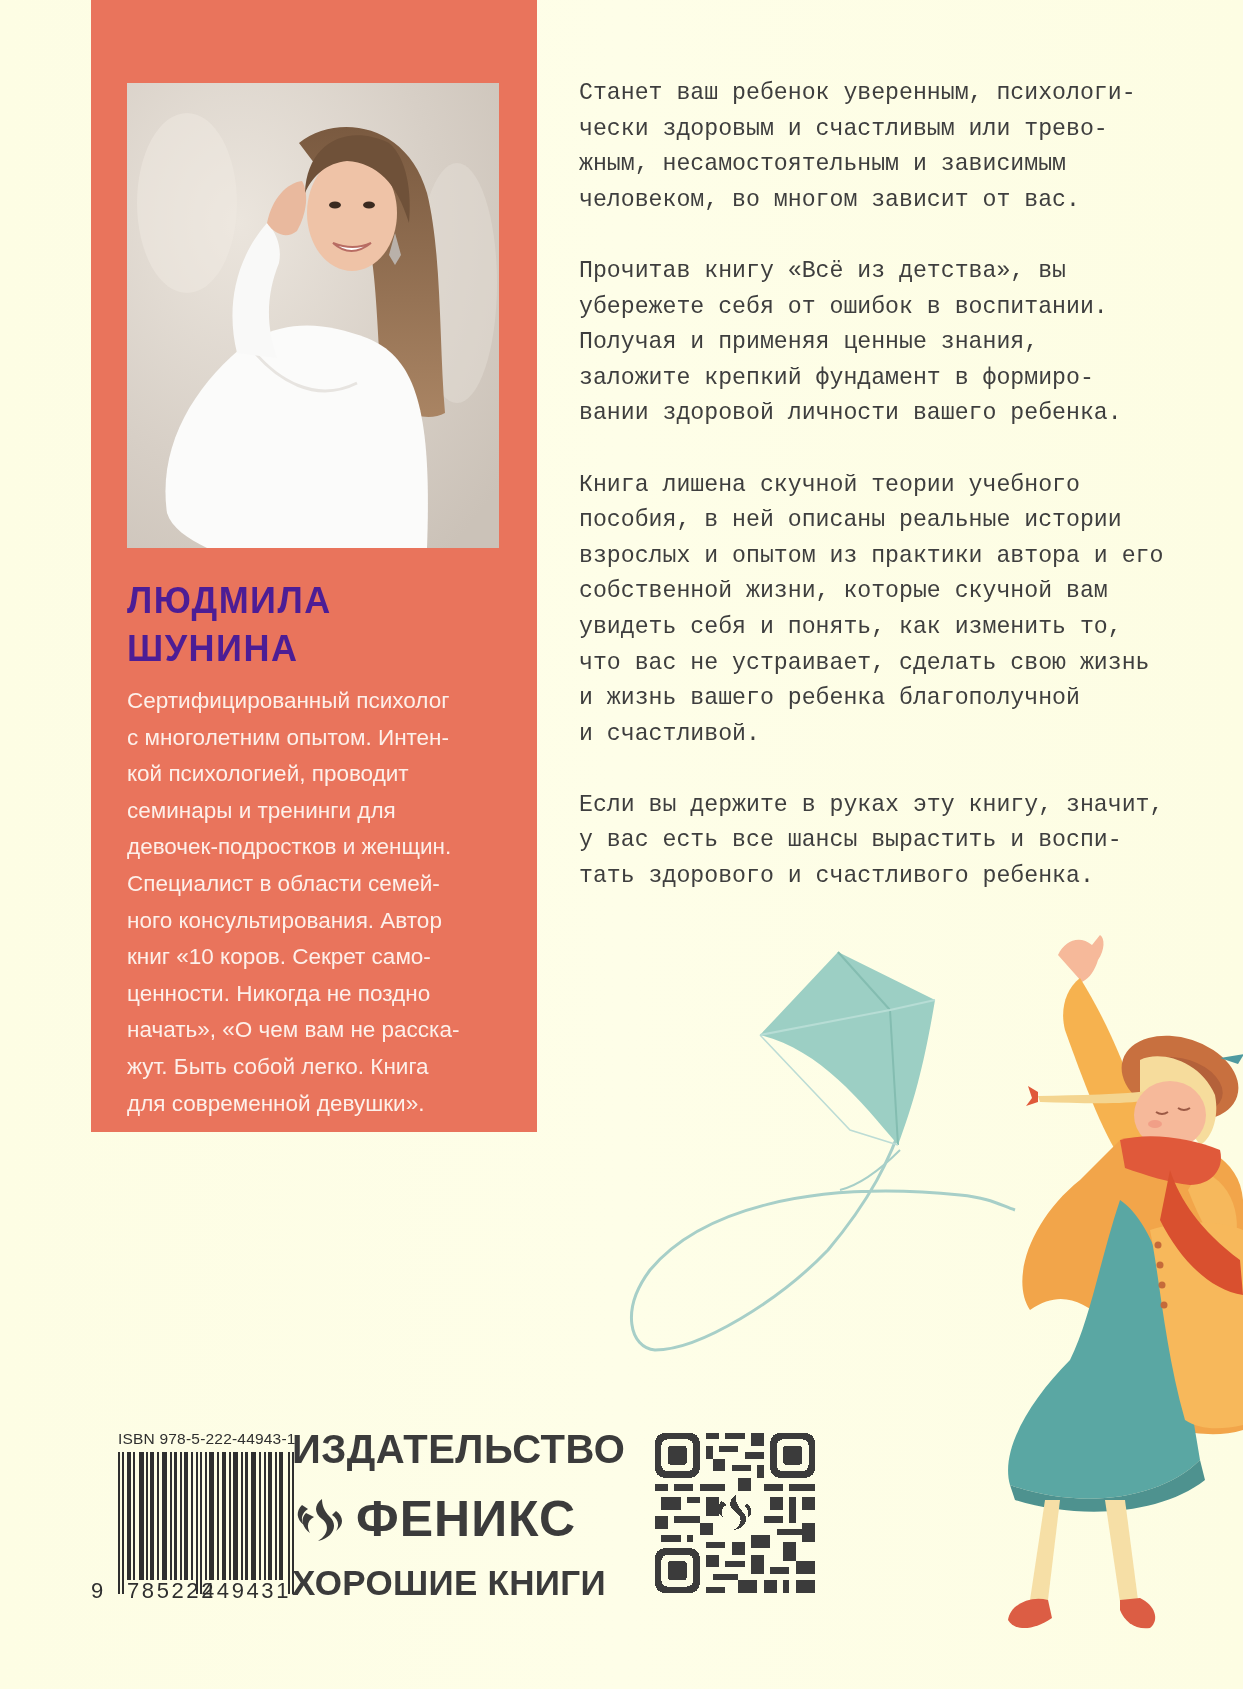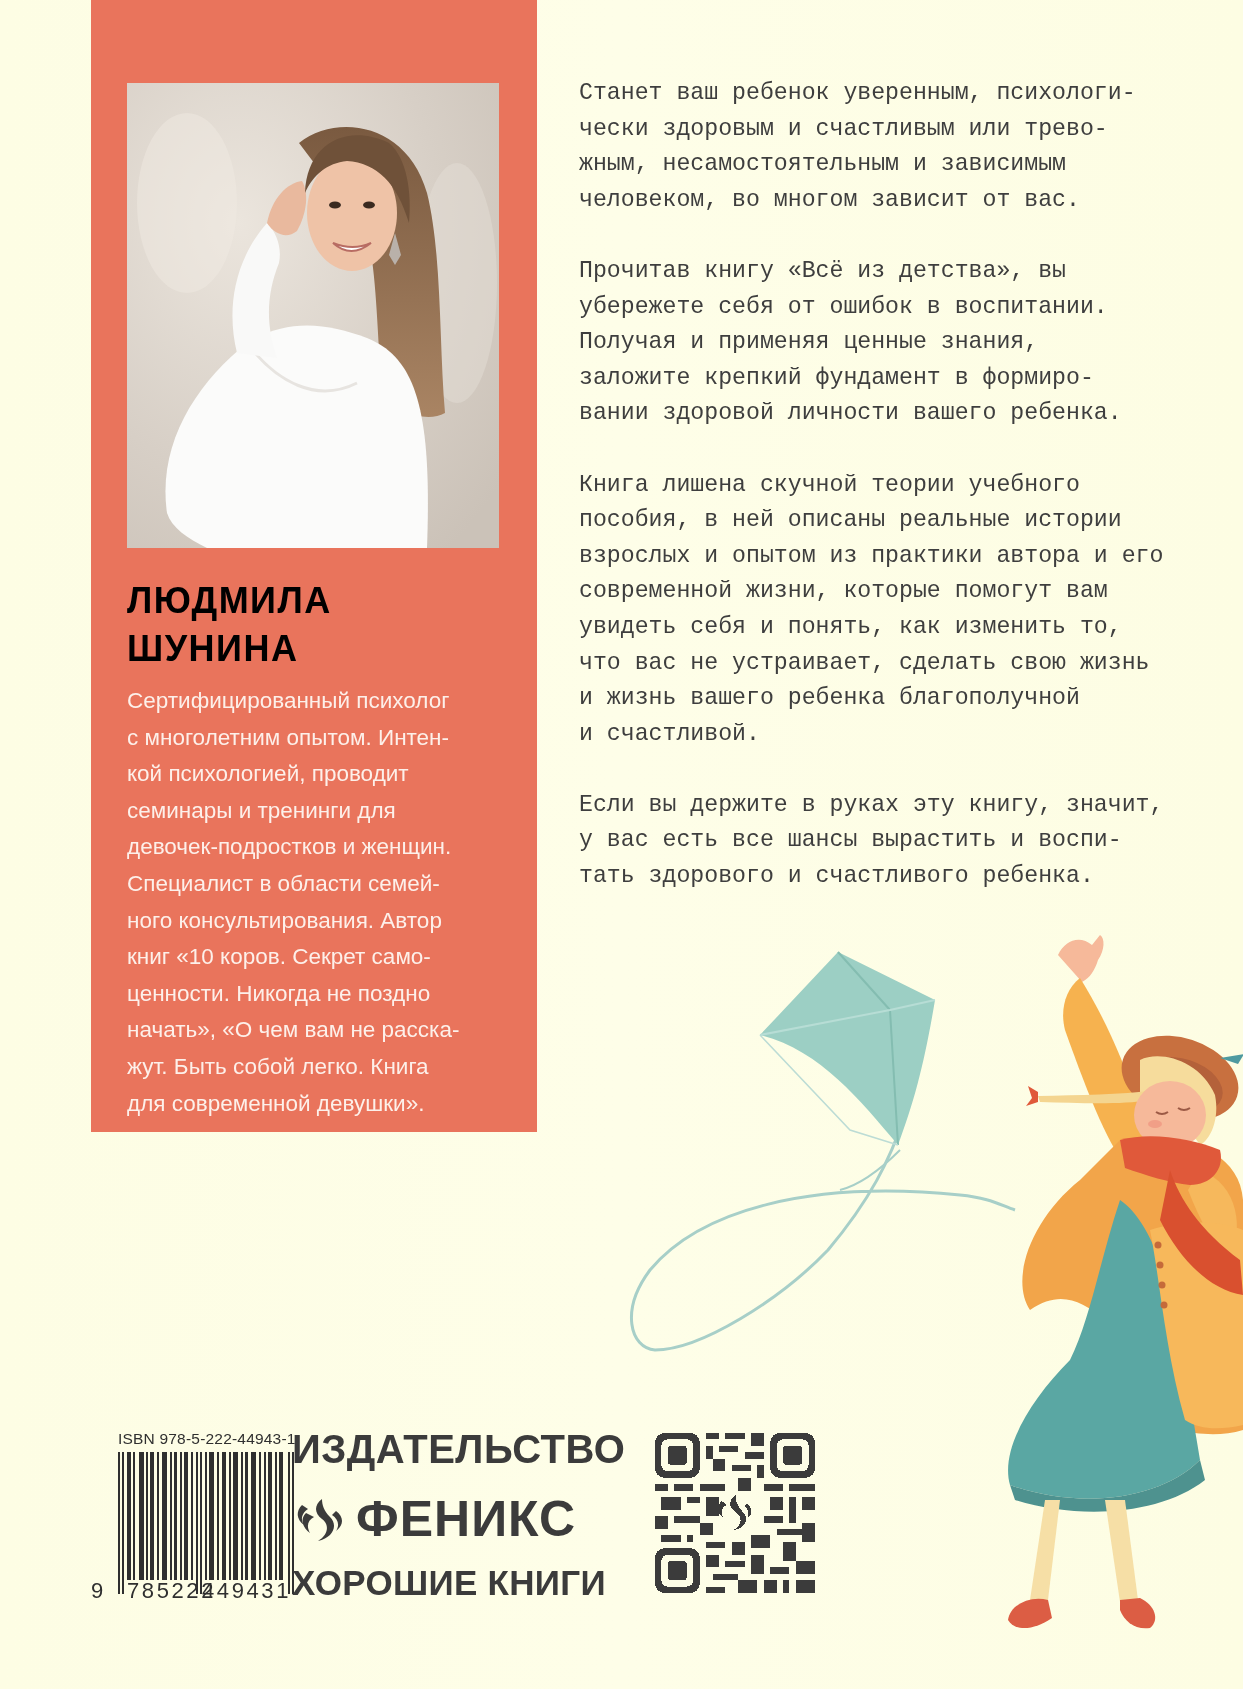--- a/index.html
+++ b/index.html
@@ -19,21 +19,21 @@
       background: #e9745c;
     }
     .photo {
       position: absolute; left: 36px; top: 83px; width: 372px; height: 465px;
       overflow: hidden;
       background: radial-gradient(ellipse at 30% 30%, #e8e2da 0%, #d9d1c8 45%, #cfc6bc 100%);
     }
     .photo svg { display: block; }
     .author-name {
       position: absolute; left: 36px; top: 577px; width: 400px;
-      color: #000000; font-weight: bold; font-size: 36px; line-height: 48px;
+      color: #4c1d95; font-weight: bold; font-size: 36px; line-height: 48px;
       letter-spacing: 1.5px; text-transform: uppercase;
     }
     .author-bio {
       position: absolute; left: 36px; top: 683px; width: 400px;
       color: #fdf0ea; font-size: 22.5px; line-height: 36.6px;
     }
     .author-bio span { display: block; white-space: nowrap; }
 
     
     .description {
@@ -149,21 +149,21 @@
       <span class="line">Прочитав книгу «Всё из детства», вы</span>
       <span class="line">убережете себя от ошибок в воспитании.</span>
       <span class="line">Получая и применяя ценные знания,</span>
       <span class="line">заложите крепкий фундамент в формиро-</span>
       <span class="line">вании здоровой личности вашего ребенка.</span>
     </div>
     <div class="para">
       <span class="line">Книга лишена скучной теории учебного</span>
       <span class="line">пособия, в ней описаны реальные истории</span>
       <span class="line">взрослых и опытом из практики автора и его</span>
-      <span class="line">современной жизни, которые помогут вам</span>
+      <span class="line">собственной жизни, которые скучной вам</span>
       <span class="line">увидеть себя и понять, как изменить то,</span>
       <span class="line">что вас не устраивает, сделать свою жизнь</span>
       <span class="line">и жизнь вашего ребенка благополучной</span>
       <span class="line">и счастливой.</span>
     </div>
     <div class="para">
       <span class="line">Если вы держите в руках эту книгу, значит,</span>
       <span class="line">у вас есть все шансы вырастить и воспи-</span>
       <span class="line">тать здорового и счастливого ребенка.</span>
     </div>

